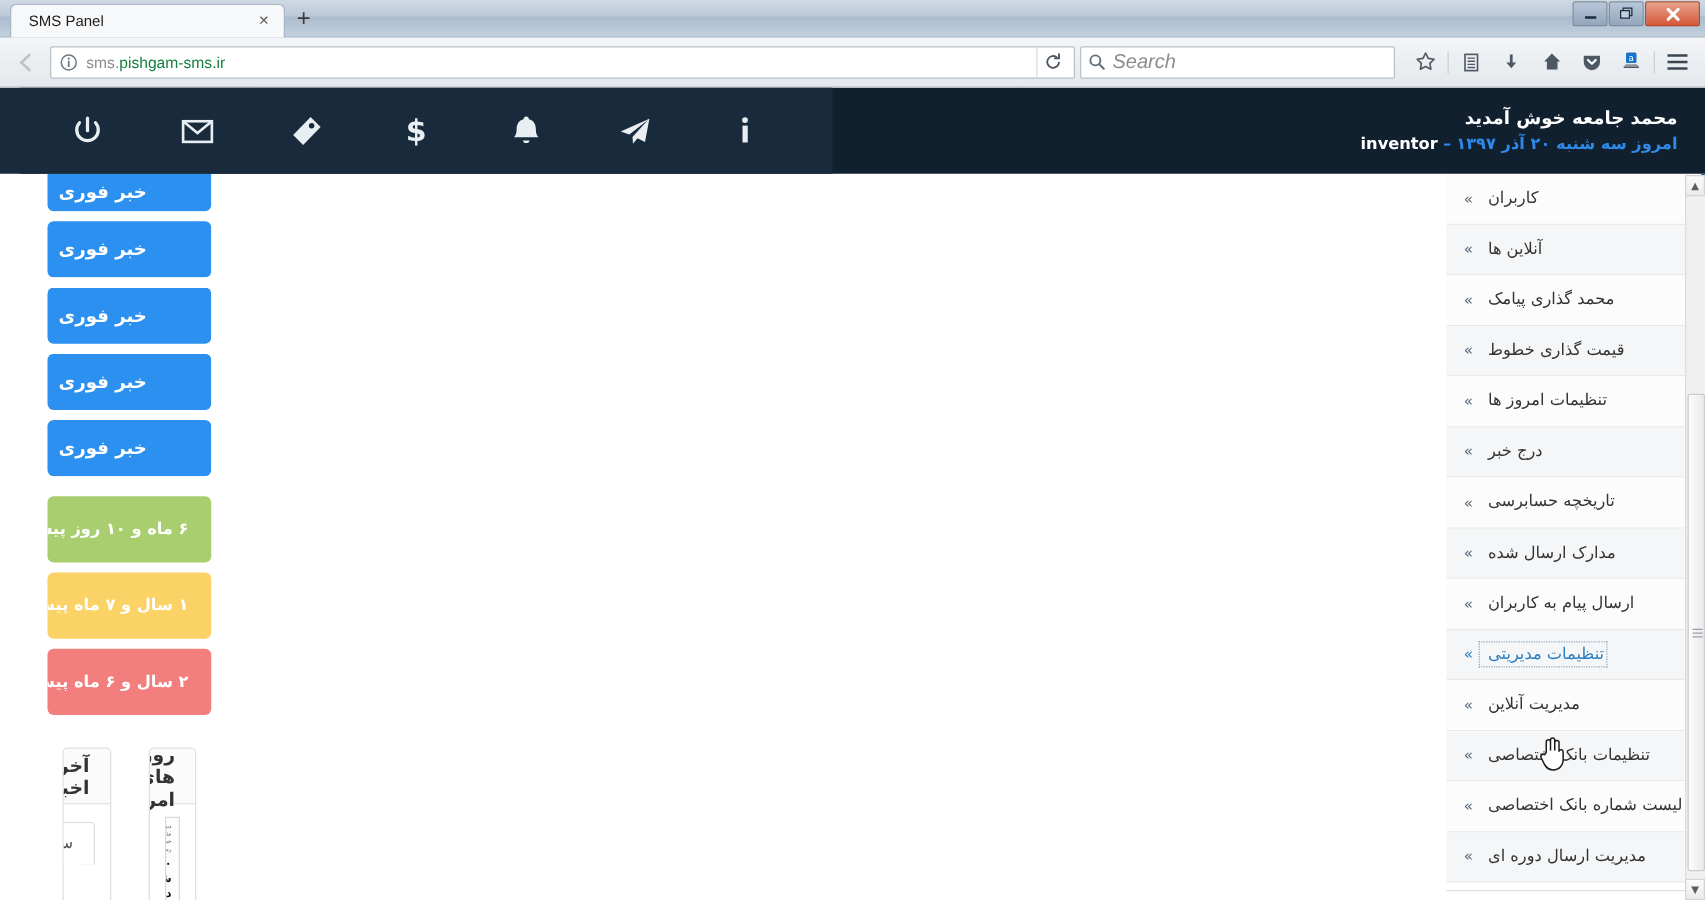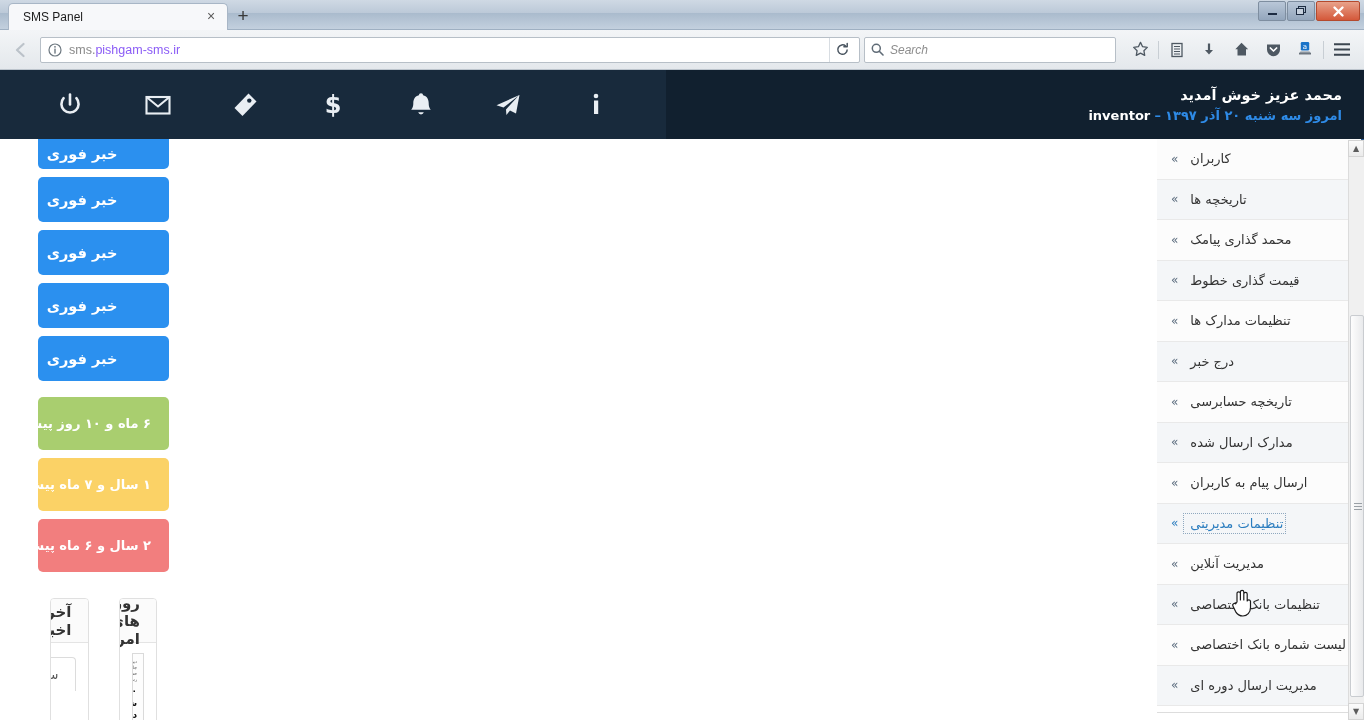--- a/index.html
+++ b/index.html
@@ -76,34 +76,34 @@
     display: flex; align-items: center; padding: 0 4px;
   }
   .url-info {
     width: 20px; height: 20px; display: flex; align-items: center;
     justify-content: center; color: #6d7880; flex: none;
   }
   .url-text {
     flex: 1; font-size: 12.5px; color: #2b2b2b; padding-left: 4px;
     font-family: "Liberation Sans", sans-serif;
   }
-  .url-text .host { color: #8b5cf6; }
+  .url-text .host { color: #15803d; }
   .url-text .scheme { color: #8a8a8a; }
   .reload {
     width: 26px; height: 24px; display: flex; align-items: center;
     justify-content: center; color: #4a5560; cursor: pointer;
     border-left: 1px solid #d8dde2;
   }
   .searchbar {
     width: 252px; height: 26px; background: #fff;
     border: 1px solid #b7bfc7; border-radius: 2px;
     display: flex; align-items: center; padding: 0 6px; margin-right: 8px;
   }
   .search-ph {
-    font-size: 12px; color: #8d8d8d; font-style: italic; padding-left: 6px;
+    font-size: 16px; color: #8d8d8d; font-style: italic; padding-left: 6px;
     font-family: "Liberation Sans", sans-serif;
   }
   .tb-icons { display: flex; align-items: center; }
   .tb-ico {
     width: 32px; height: 30px; display: flex; align-items: center;
     justify-content: center; color: #4e5862; cursor: pointer; position: relative;
   }
   .tb-sep { width: 1px; height: 18px; background: #c8ced4; margin: 0 2px; }
 
   
@@ -453,33 +453,33 @@
       </div>
     </div>
 
     <div class="sidebar">
       <div class="side-wrap">
         <div class="side-item">
           <span class="side-label">کاربران</span>
           <span class="chev">»</span>
         </div>
         <div class="side-item">
-          <span class="side-label">تاریخچه ها</span>
+          <span class="side-label">آنلاین ها</span>
           <span class="chev">»</span>
         </div>
         <div class="side-item">
           <span class="side-label">محمد گذاری پیامک</span>
           <span class="chev">»</span>
         </div>
         <div class="side-item">
           <span class="side-label">قیمت گذاری خطوط</span>
           <span class="chev">»</span>
         </div>
         <div class="side-item">
-          <span class="side-label">تنظیمات مدارک ها</span>
+          <span class="side-label">تنظیمات امروز ها</span>
           <span class="chev">»</span>
         </div>
         <div class="side-item">
           <span class="side-label">درج خبر</span>
           <span class="chev">»</span>
         </div>
         <div class="side-item">
           <span class="side-label">تاریخچه حسابرسی</span>
           <span class="chev">»</span>
         </div>
@@ -513,21 +513,21 @@
         </div>
       </div>
       <div class="side-bottom">
         
         
       </div>
     </div>
 
     <div class="topbar">
       <div class="welcome">
-        <div class="welcome-name">محمد عزیز خوش آمدید</div>
+        <div class="welcome-name">محمد جامعه خوش آمدید</div>
         <div class="welcome-sub">
           <span class="dt">امروز سه شنبه ۲۰ آذر ۱۳۹۷</span>
           <span class="dt">–</span>
           <span class="usr">inventor</span>
         </div>
       </div>
       <div class="topicons">
         <div class="ti">
           <svg width="26" height="26" viewBox="0 0 26 26">
               <path d="M13 2.5 v10" stroke="#e9eef3" stroke-width="2.6" stroke-linecap="round"></path>

